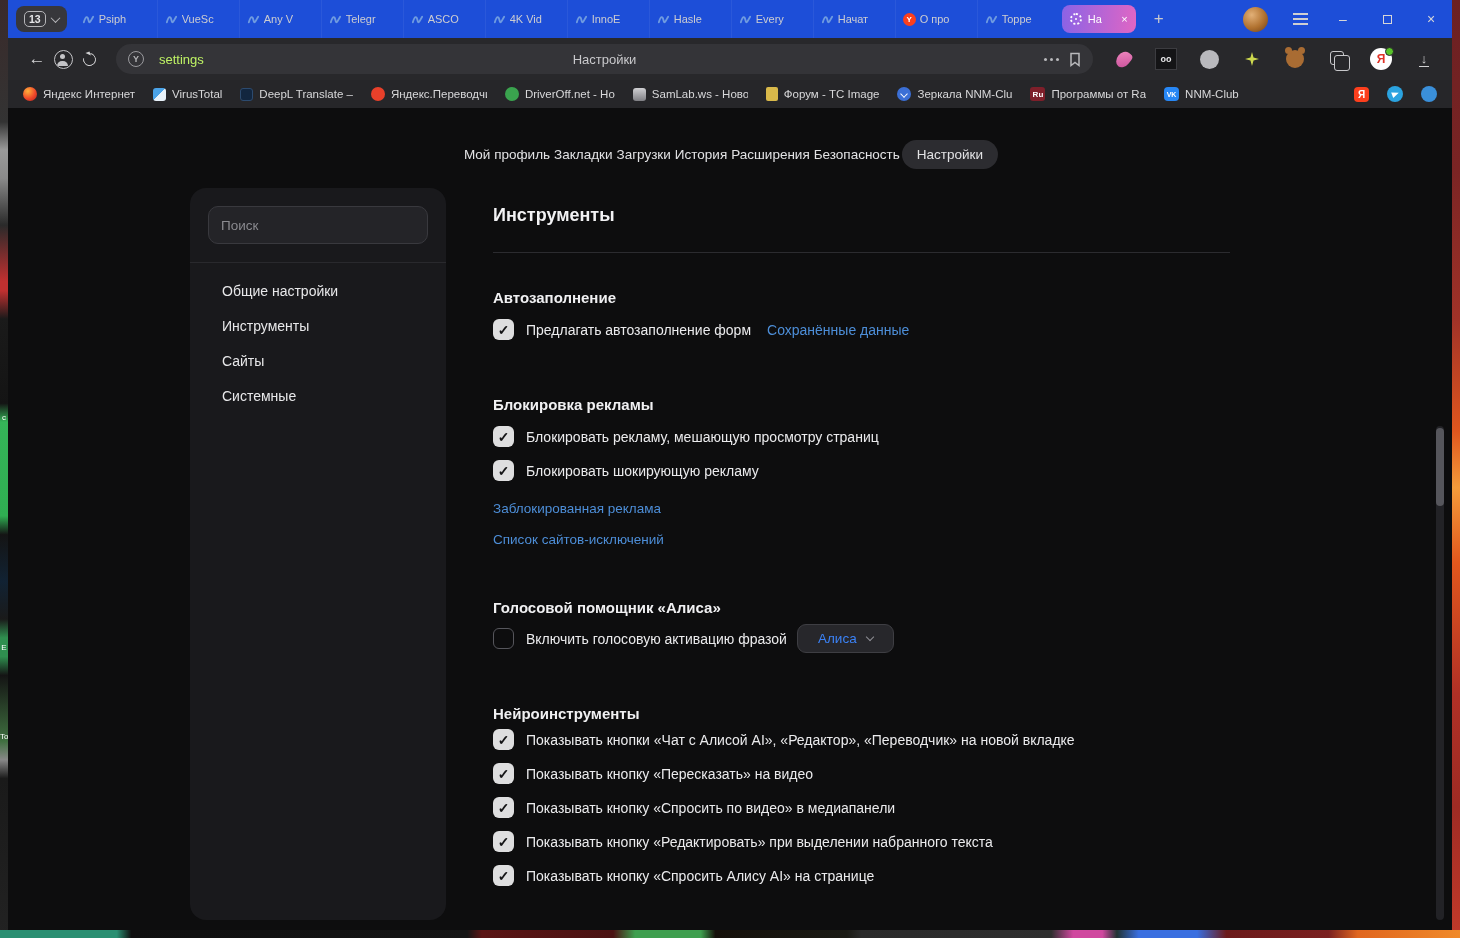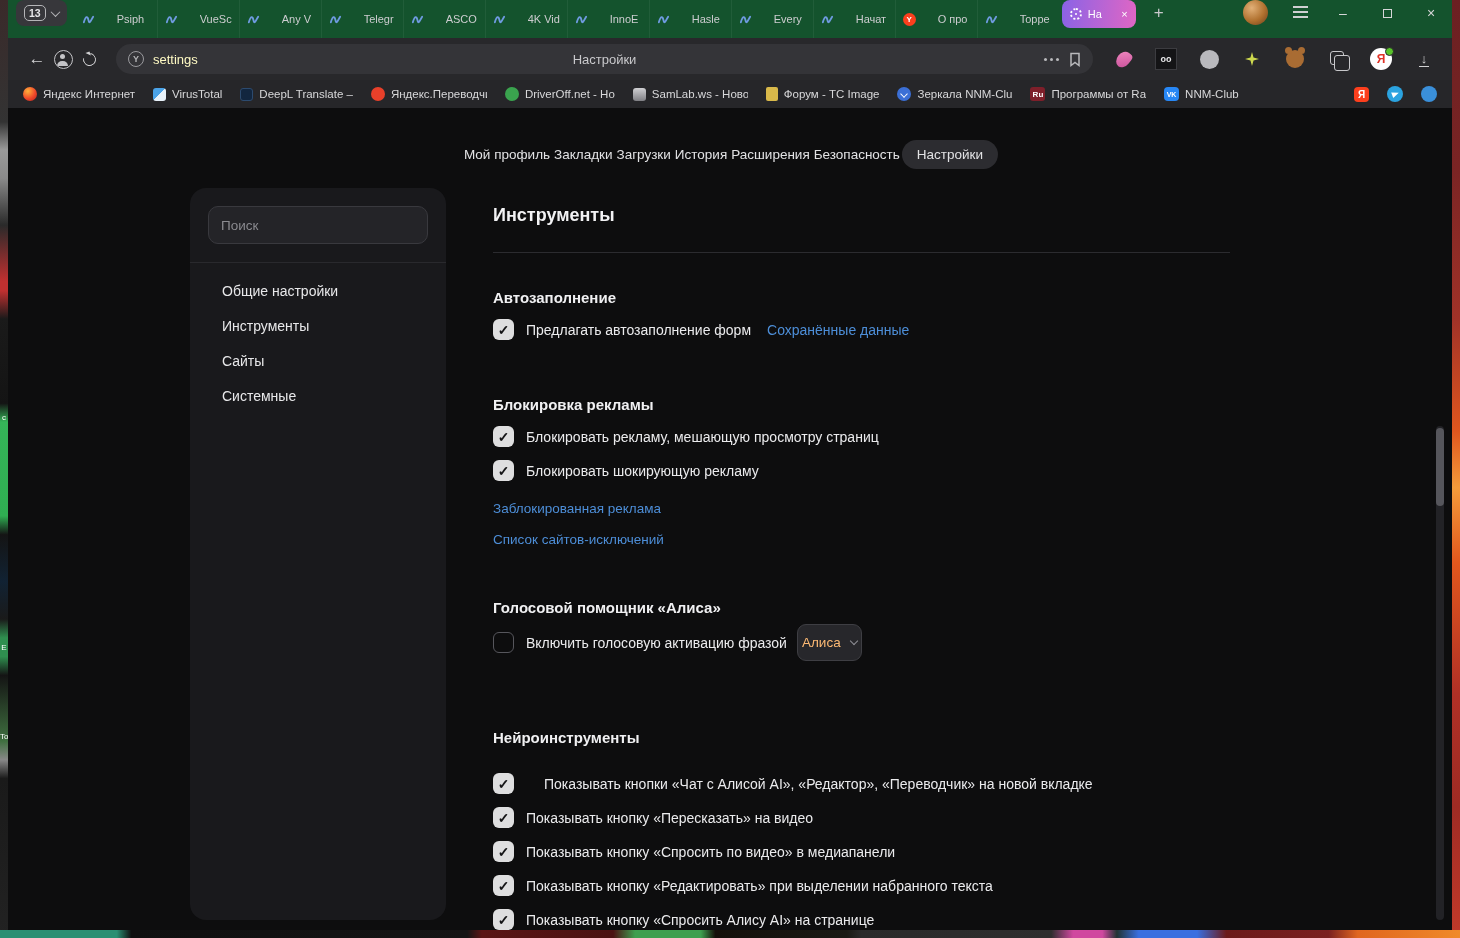--- a/index.html
+++ b/index.html
@@ -15,25 +15,25 @@
   .edge-right{position:absolute;right:0;top:0;width:8px;height:938px;z-index:0;
     background:linear-gradient(180deg,#6b2022 0%,#7a2424 18%,#a03228 34%,#e0561e 46%,#f49b3a 52%,#e2571d 60%,#b03026 74%,#9e2b24 86%,#c23a2a 100%);}
   .edge-bottom{position:absolute;left:0;bottom:0;width:1460px;height:8px;z-index:2;
     background:linear-gradient(90deg,#2a8f72 0%,#2a8f72 8%,#101010 9%,#151515 32%,#5a1515 33%,#4a1212 42%,#3f9f4f 43.5%,#3f9f4f 48%,#15100a 49%,#1a1a14 58%,#2a2a2a 59%,#2e2e2e 72%,#d0489f 73.5%,#d0489f 75.5%,#233 76.5%,#3a6fe0 78%,#3a6fe0 82%,#6b1a1a 84%,#7a2020 91%,#e0661f 93%,#f08a2a 100%);}
   .frag{position:absolute;left:0;width:8px;font-size:8px;line-height:8px;color:#fff;z-index:1;overflow:hidden;text-align:center;}
 
   
   .browser{position:absolute;left:8px;top:0;width:1444px;height:930px;background:#0d0d0e;z-index:1;overflow:hidden;}
 
   
-  .tabbar{height:38px;background:#14532d;display:flex;align-items:flex-start;padding:0 8px;}
+  .tabbar{height:38px;background:#1d4ed8;display:flex;align-items:center;padding:0 8px;}
   .tab-counter{display:flex;align-items:center;gap:6px;background:#37373b;border-radius:8px;height:26px;padding:0 8px;margin-right:8px;flex:none;cursor:pointer;}
   .counter-badge{border:1.5px solid #b5b5b8;border-radius:5px;font-size:10.5px;font-weight:bold;color:#e6e6e8;padding:1px 4px;line-height:12px;}
   .chev-down{width:7px;height:7px;border-right:1.6px solid #b5b5b8;border-bottom:1.6px solid #b5b5b8;transform:rotate(45deg) translate(-1px,-1px);}
-  .tab{display:flex;align-items:center;gap:22px;width:82px;height:100%;padding:0 7px;border-left:1px solid rgba(255,255,255,.06);overflow:hidden;flex:none;cursor:pointer;}
+  .tab{display:flex;align-items:center;gap:4px;width:82px;height:100%;padding:0 7px;border-left:1px solid rgba(255,255,255,.06);overflow:hidden;flex:none;cursor:pointer;}
   .tab.first{border-left:none;}
   .fav{flex:none;display:flex;align-items:center;justify-content:center;}
   .fav-ya{width:13px;height:13px;border-radius:50%;background:#fc3f1d;color:#fff;font-size:8px;font-weight:bold;}
   .tab-label{font-size:11px;color:#cdcdd0;white-space:nowrap;overflow:hidden;}
   .tab-active{width:74px;height:28px;border-radius:8px;border-left:none;margin-left:3px;padding:0 8px;display:flex;align-items:center;gap:6px;flex:none;cursor:pointer;
     background:linear-gradient(95deg,#8a63e6,#e066c4);}
   .tab-active .tab-label{color:#fff;}
   .gear-icon{width:12px;height:12px;border:2px dotted #fff;border-radius:50%;position:relative;flex:none;}
   .gear-icon::after{content:"";position:absolute;left:3px;top:3px;width:2px;height:2px;border-radius:50%;background:#fff;}
   .tab-close{color:#fff;font-size:11px;margin-left:auto;line-height:1;}
@@ -50,21 +50,21 @@
   .toolbar{height:42px;background:#28282b;display:flex;align-items:center;padding:0 16px;}
   .tool-icon{color:#d2d2d4;width:26px;text-align:center;flex:none;cursor:pointer;display:flex;align-items:center;justify-content:center;height:30px;}
   .back-glyph{font-size:17px;}
   .profile-circle{width:19px;height:19px;border:1.6px solid #c4c4c7;border-radius:50%;position:relative;overflow:hidden;}
   .profile-circle::before{content:"";position:absolute;top:3px;left:5.5px;width:5px;height:5px;border-radius:50%;background:#c4c4c7;}
   .profile-circle::after{content:"";position:absolute;bottom:1.5px;left:2.5px;width:11px;height:5px;border-radius:5px 5px 0 0;background:#c4c4c7;}
   .reload-circ{width:13px;height:13px;border:1.7px solid #d2d2d4;border-radius:50%;border-top-color:transparent;transform:rotate(-35deg);position:relative;}
   .reload-circ::after{content:"";position:absolute;top:-4px;right:-2px;border:3.5px solid transparent;border-bottom-color:#d2d2d4;transform:rotate(60deg);}
   .omnibox{flex:1;height:30px;background:#343438;border-radius:15px;margin:0 14px;display:flex;align-items:center;padding:0 12px;position:relative;min-width:0;cursor:text;}
   .searchfav{width:16px;height:16px;border:1.5px solid #9a9a9e;border-radius:50%;display:flex;align-items:center;justify-content:center;font-size:9px;color:#b5b5b8;font-weight:bold;flex:none;}
-  .addr-text{font-size:13px;color:#fef9c3;margin-left:9px;white-space:nowrap;}
+  .addr-text{font-size:13px;color:#bef264;margin-left:15px;white-space:nowrap;}
   .omni-title{position:absolute;left:0;right:0;text-align:center;font-size:13px;color:#c9c9cc;pointer-events:none;}
   .omni-right{margin-left:auto;display:flex;align-items:center;gap:16px;z-index:1;}
   .dots-icon{width:3px;height:3px;border-radius:50%;background:#b9b9bc;box-shadow:6px 0 0 #b9b9bc,-6px 0 0 #b9b9bc;cursor:pointer;}
   .ext-strip{display:flex;align-items:center;gap:19px;margin-left:4px;flex:none;}
   .ext{width:24px;height:24px;display:flex;align-items:center;justify-content:center;flex:none;cursor:pointer;}
   .feather-shape{width:13px;height:17px;background:linear-gradient(135deg,#f08ac0,#c94f9a);border-radius:50% 4px 50% 50%;transform:rotate(38deg);}
   .oo-box{width:22px;height:22px;background:#141416;border:1px solid #3c3c40;border-radius:0;color:#e8e8ea;font-size:9px;font-weight:bold;display:flex;align-items:center;justify-content:center;}
   .moon-circle{width:19px;height:19px;border-radius:50%;background:#b9b9bd;}
   .sparkle-shape{width:14px;height:14px;background:#cdd84e;clip-path:polygon(50% 0,61% 39%,100% 50%,61% 61%,50% 100%,39% 61%,0 50%,39% 39%);}
   .bear-circle{width:18px;height:18px;border-radius:50%;background:#a96c33;position:relative;}
@@ -108,31 +108,31 @@
   .search-input{width:100%;height:38px;background:#242428;border:1px solid #39393e;border-radius:10px;color:#7dd3fc;font-size:13.5px;padding:0 12px;outline:none;font-family:"Liberation Sans",sans-serif;}
   .search-input::placeholder{color:#8a8a8f;}
   .side-divider{border-top:1px solid #29292d;margin:18px -18px 12px;}
   .side-item{padding:8px 14px;margin:3px 0;font-size:14px;color:#e8e8ea;border-radius:10px;cursor:pointer;}
   .side-item.active{background:#2f2f34;}
 
   .main{position:absolute;left:485px;top:0;width:737px;}
   .page-title{margin-top:97px;font-size:18px;font-weight:bold;color:#f2f2f4;}
   .title-divider{border-top:1px solid #2b2b2f;margin-top:26px;}
   .sec-heading{font-size:15px;font-weight:bold;color:#f0f0f2;}
-  .mt-a{margin-top:36px;} .mt-b{margin-top:56px;} .mt-c{margin-top:52px;} .mt-d{margin-top:68px;}
+  .mt-a{margin-top:36px;} .mt-b{margin-top:56px;} .mt-c{margin-top:52px;} .mt-d{margin-top:52px;}
   .row{display:flex;align-items:center;margin-top:13px;}
-  .row.tight{margin-top:8px;} .row.neuro-first{margin-top:27px;gap:18px;}
+  .row.tight{margin-top:8px;} .row.neuro-first{margin-top:7px;}
   .checkbox{width:21px;height:21px;border-radius:6px;flex:none;display:flex;align-items:center;justify-content:center;border:1.6px solid #56565c;cursor:pointer;}
   .checkbox.checked{background:#dededf;border:none;color:#141416;font-size:14px;font-weight:bold;}
   .checkbox.checked::after{content:"\2713";}
   .row-label{margin-left:12px;font-size:14px;color:#ebebed;}
   .inline-link{margin-left:16px;font-size:14px;color:#4d8ed8;cursor:pointer;}
   .block-link{font-size:13.5px;color:#4d8ed8;margin-top:16px;cursor:pointer;}
   .block-link.firstlink{margin-top:20px;}
-  .dropdown{display:flex;align-items:center;gap:10px;height:37px;padding:0 4px;background:#27272b;border:1px solid #3e3e43;border-radius:9px;color:#fdba74;font-size:13.5px;margin-left:10px;cursor:pointer;}
+  .dropdown{display:flex;align-items:center;gap:10px;height:29px;padding:0 20px;background:#27272b;border:1px solid #3e3e43;border-radius:9px;color:#3b82f6;font-size:13.5px;margin-left:10px;cursor:pointer;}
   .dd-chev{width:6px;height:6px;border-right:1.5px solid #8f8f95;border-bottom:1.5px solid #8f8f95;transform:rotate(45deg);margin-top:-3px;}
 
   .scroll-track{position:absolute;right:8px;top:318px;bottom:10px;width:8px;background:#222226;border-radius:4px;}
   .scroll-thumb{position:absolute;right:8px;top:320px;width:8px;height:78px;background:#56565c;border-radius:4px;cursor:pointer;}
 </style>
 </head>
 <body>
 
 <div class="edge-left"></div>
 <div class="edge-right"></div>

